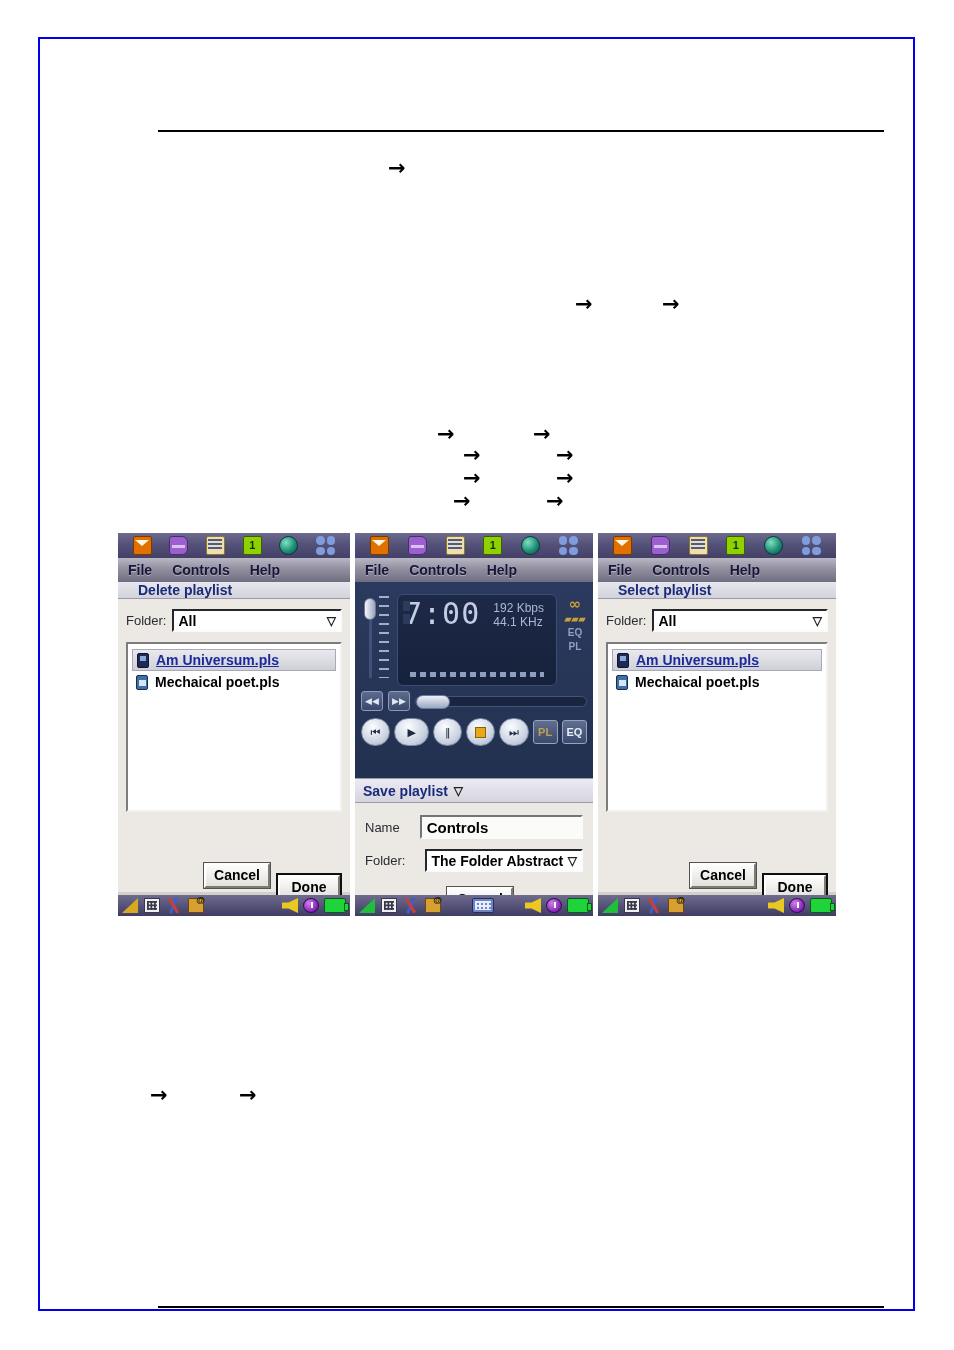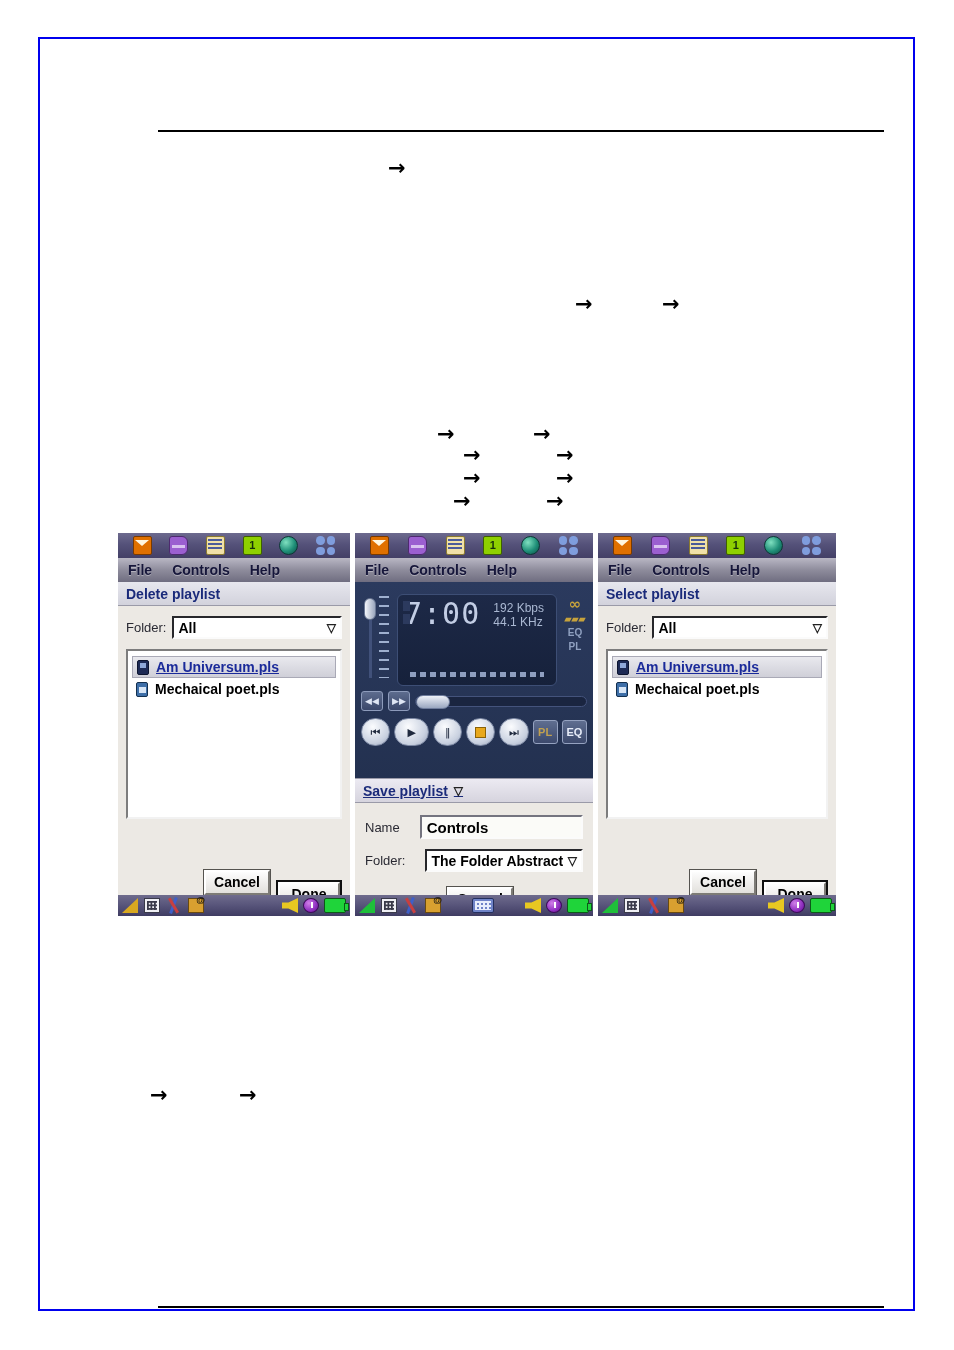--- a/index.html
+++ b/index.html
@@ -92,24 +92,24 @@
     height: 24px;
     background: linear-gradient(to bottom, #b9b7c4 0%, #8e8c9c 50%, #6f6d80 100%);
     display: flex; align-items: center; gap: 20px; padding-left: 10px;
     color: #16163a;
     font: bold 14px "Liberation Sans", sans-serif;
   }
   .menu-bar span { text-shadow: 0 1px 0 rgba(255,255,255,.35); }
 
   
   .dlg-title {
-    height: 24px;
+    height: 17px;
     background: linear-gradient(to bottom, #e7e7ee 0%, #d2d2dc 100%);
     border-bottom: 1px solid #9a9aa8;
-    display: flex; align-items: center; padding-left: 8px;
+    display: flex; align-items: center; padding-left: 20px;
     color: #1a2a7a;
     font: bold 14px "Liberation Sans", sans-serif;
     text-align: center;
   }
 
   .dlg-body { background: #ece9e4; height: 293px; position: relative; padding: 0 8px; }
 
   .row-folder { display:flex; align-items:center; gap:6px; padding-top: 10px; }
   .row-folder .lbl { color:#2a2a33; font:13px "Liberation Sans",sans-serif; }
   .combo {
@@ -270,21 +270,21 @@
     display:flex;align-items:center;justify-content:center;
     font:bold 11px "Liberation Sans",sans-serif;
   }
   .tbtn.pl { color:#c0a050; }
 
   .sub-title {
     height: 25px;
     background: linear-gradient(to bottom,#eceaf2 0%,#d6d4de 100%);
     border-top:1px solid #9a9aa8; border-bottom:1px solid #9a9aa8;
     display:flex;align-items:center;gap:6px;padding-left:8px;
-    color:#1a2a7a; font:bold 14px "Liberation Sans",sans-serif;text-decoration:underline;
+    color:#1a2a7a; font:bold 14px "Liberation Sans",sans-serif;
   }
   .form-area { background:#ece9e4; height:105px; padding: 12px 10px 0 10px; }
   .frow { display:flex; align-items:center; gap:20px; margin-bottom:10px; }
   .frow .lbl { color:#2a2a33; font:13px "Liberation Sans",sans-serif; white-space:nowrap;}
   .tfield {
     flex:1; height:24px; background:#fbfbf8;
     border:2px solid #8f8f9c; border-top-color:#74747f; border-left-color:#74747f;
     border-right-color:#fbfbfb; border-bottom-color:#fbfbfb;
     display:flex;align-items:center;padding-left:5px;
     font: bold 15px "Liberation Sans",sans-serif; color:#000;

